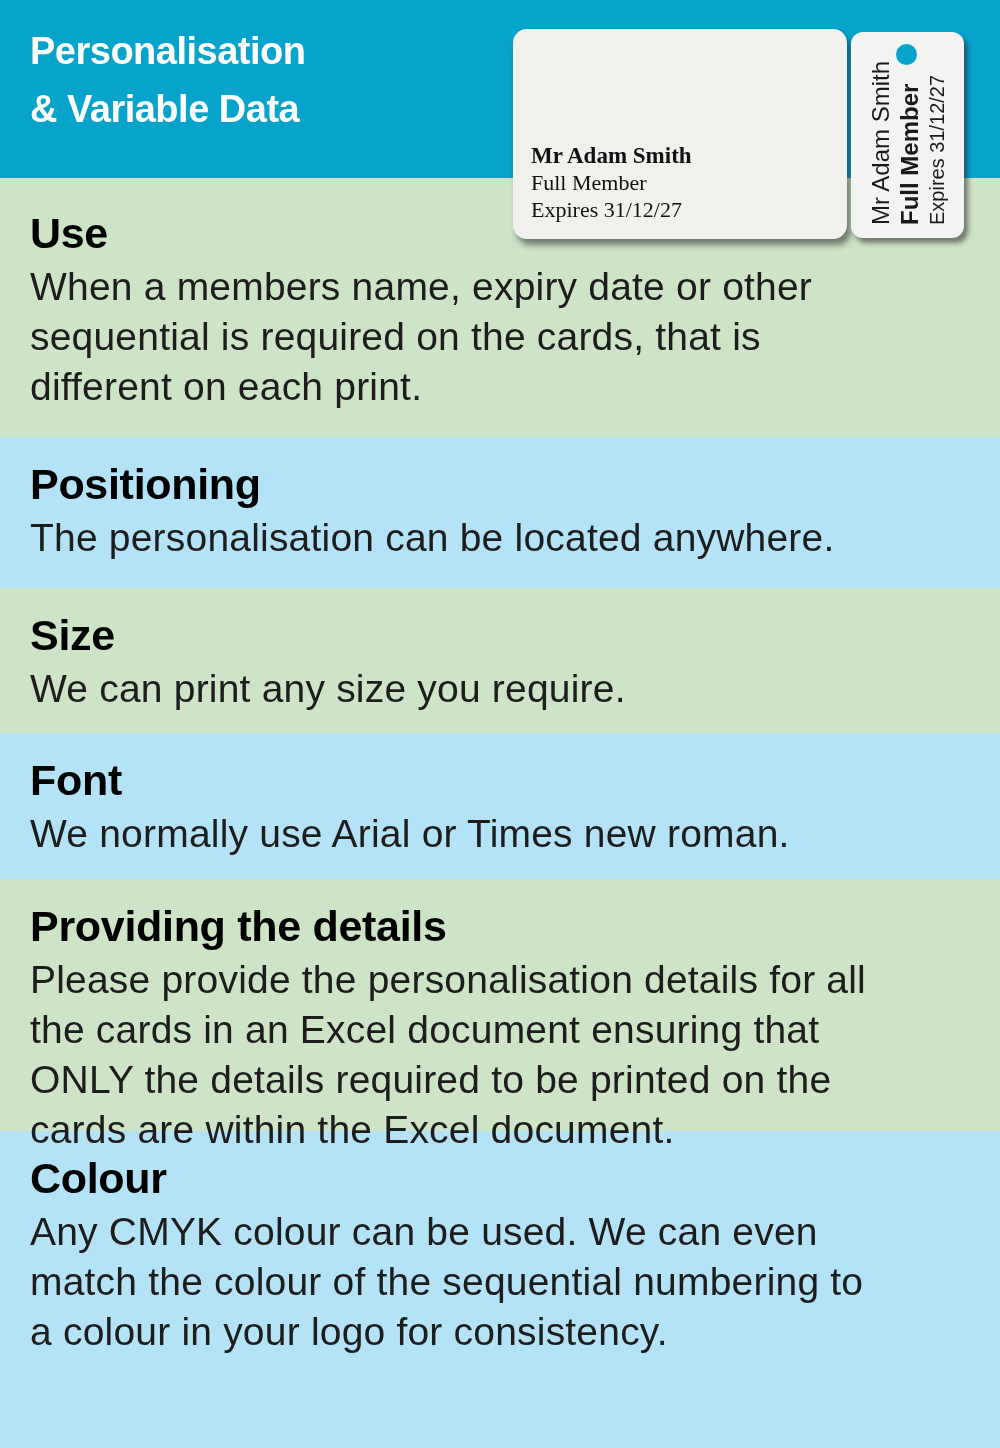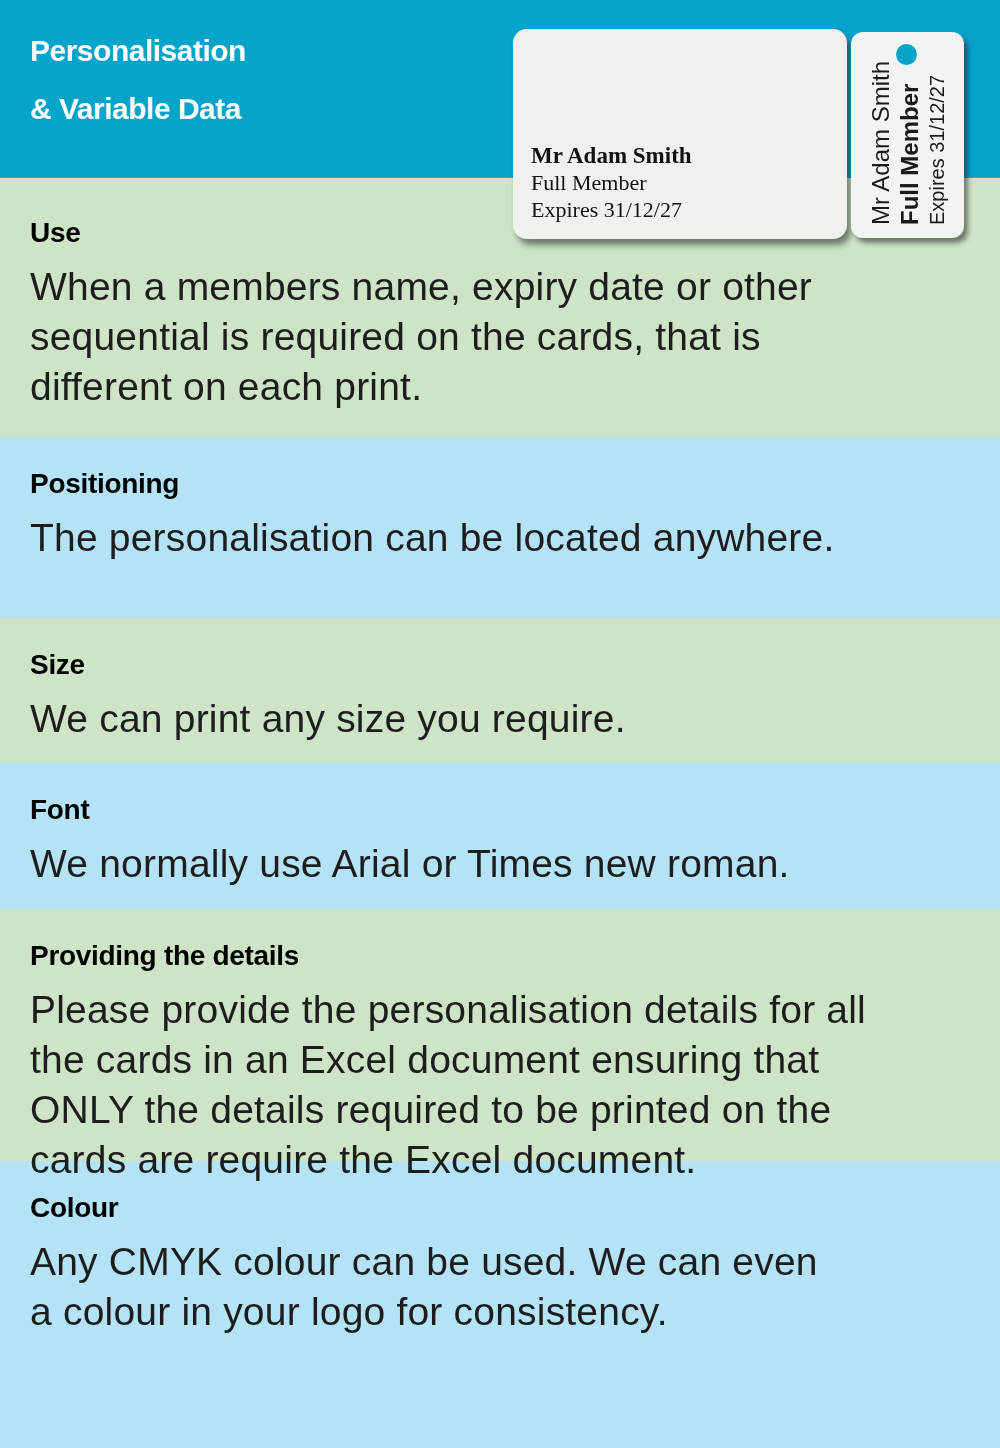--- a/index.html
+++ b/index.html
@@ -12,32 +12,32 @@
   }
   .band{box-sizing:border-box;width:1000px;}
   .band-header{
     height:178px;
     background:var(--teal,#06a3cb);
     padding:22px 30px 0;
   }
   .band-header h1{
     margin:0;
     color:#ffffff;
-    font-size:30px;
+    font-size:38px;
     line-height:58px;
     font-weight:bold;
     letter-spacing:-0.5px;
   }
   .t-line{display:block;white-space:nowrap;}
   .sec{box-sizing:border-box;padding:24px 30px 0;}
   .sec.green{background:var(--green,#cde4c6);}
   .sec.blue{background:var(--blue,#b4e3f8);}
   .sec h2{
     margin:0 0 6px;
-    font-size:28px;
+    font-size:43px;
     line-height:46px;
     font-weight:bold;
     color:#000000;
     letter-spacing:-0.3px;
     white-space:nowrap;
   }
   .body-line{
     font-size:39px;
     line-height:50px;
     font-weight:300;
@@ -103,46 +103,47 @@
     </h1>
   </header>
 
   <section class="band sec green sec-use" style="height:259px">
     <h2>Use</h2>
     <div class="body-line">When a members name, expiry date or other</div>
     <div class="body-line">sequential is required on the cards, that is</div>
     <div class="body-line">different on each print.</div>
   </section>
 
-  <section class="band sec blue" style="height:181px">
+  <section class="band sec blue" style="height:151px">
     <h2>Positioning</h2>
     <div class="body-line">The personalisation can be located anywhere.</div>
   </section>
 
   <section class="band sec green" style="height:145px">
     <h2>Size</h2>
     <div class="body-line">We can print any size you require.</div>
   </section>
 
   <section class="band sec blue" style="height:146px">
     <h2>Font</h2>
     <div class="body-line">We normally use Arial or Times new roman.</div>
   </section>
 
   <section class="band sec green" style="height:252px">
     <h2>Providing the details</h2>
     <div class="body-line">Please provide the personalisation details for all</div>
     <div class="body-line">the cards in an Excel document ensuring that</div>
     <div class="body-line">ONLY the details required to be printed on the</div>
-    <div class="body-line">cards are require the Excel document.</div>
+    <div class="body-line">cards are within the Excel document.</div>
   </section>
 
   <section class="band sec blue" style="height:255px">
     <h2>Colour</h2>
     <div class="body-line">Any CMYK colour can be used. We can even</div>
+    <div class="body-line">match the colour of the sequential numbering to</div>
     <div class="body-line">a colour in your logo for consistency.</div>
   </section>
 
   <div class="card">
     <div class="card-text">
       <div class="card-name">Mr Adam Smith</div>
       <div class="card-line">Full Member</div>
       <div class="card-line">Expires 31/12/27</div>
     </div>
   </div>

